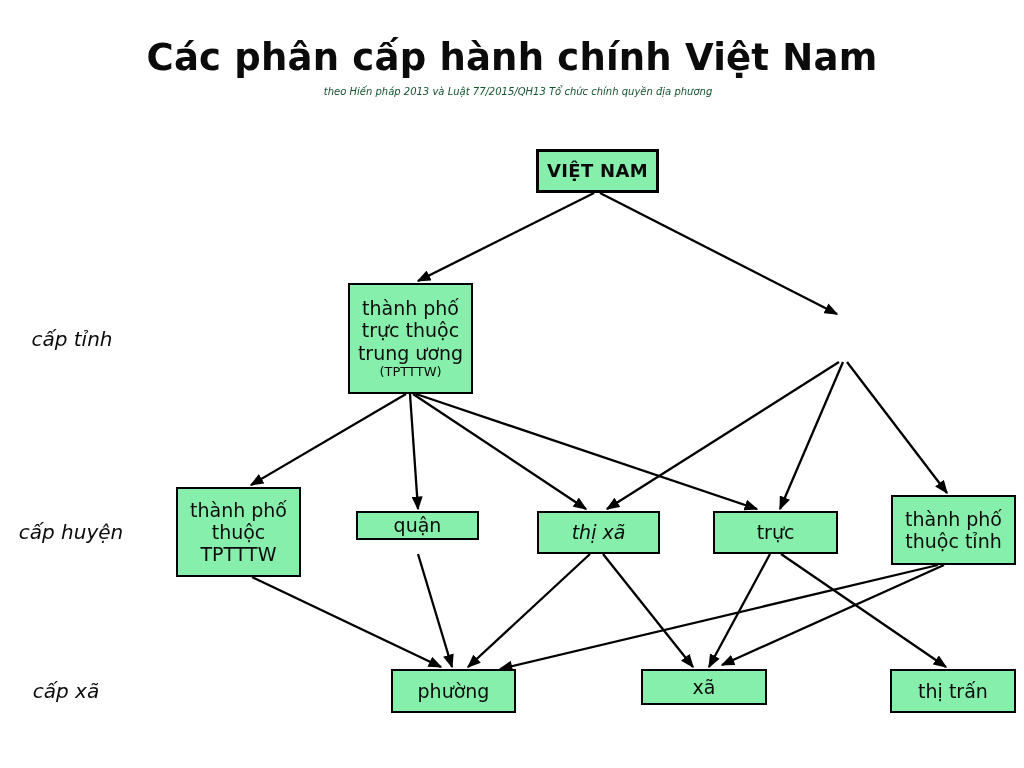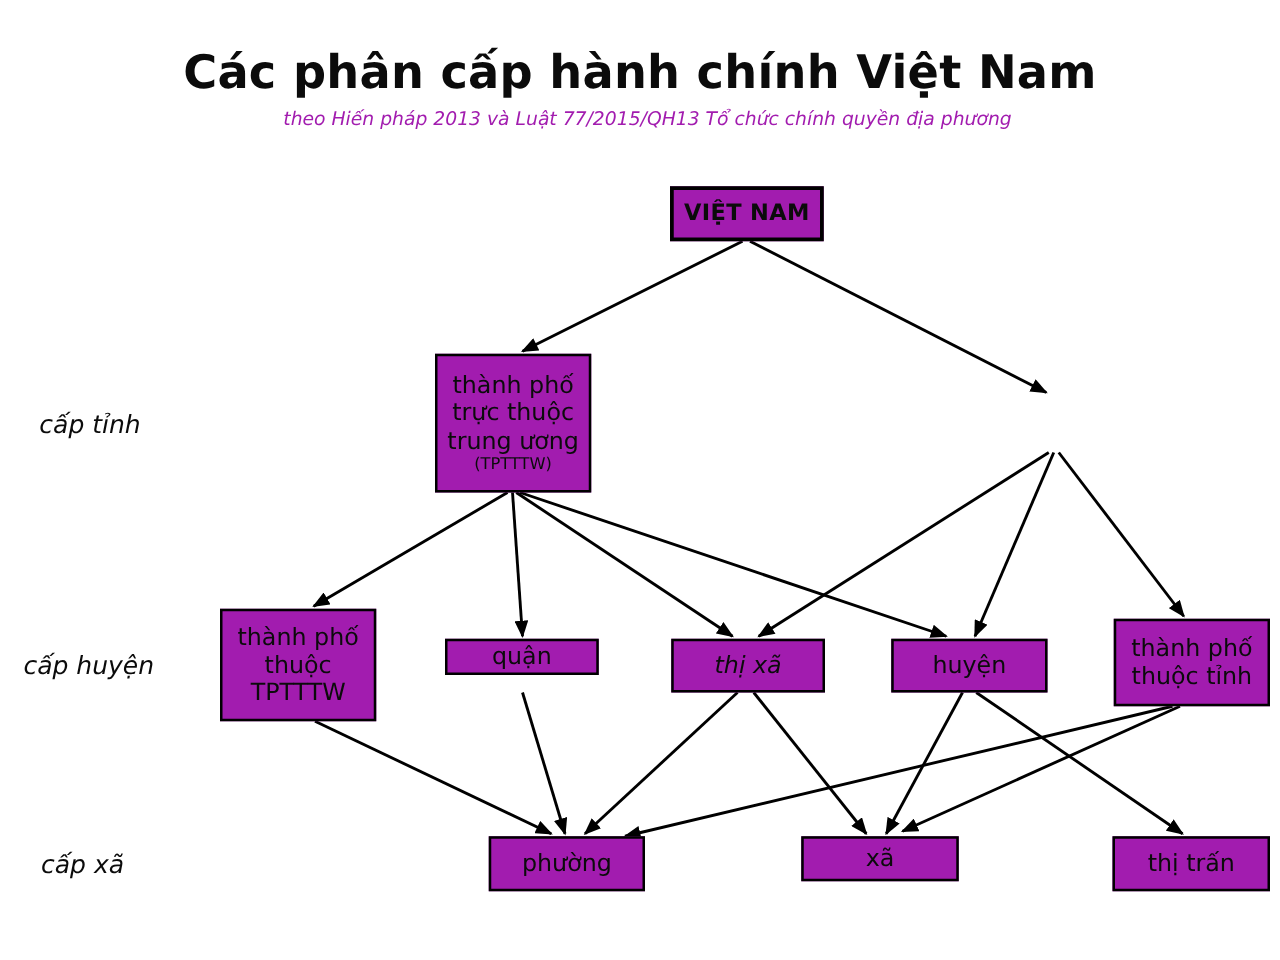--- a/index.html
+++ b/index.html
@@ -31,29 +31,29 @@
   }
   .title {
     margin: 36px 0 0 0;
     font-size: 37px;
     font-weight: 700;
     letter-spacing: 0.2px;
     color: #0b0b0b;
   }
   .subtitle {
     margin: 7px 0 0 12px;
-    font-size: 15px;
+    font-size: 10px;
     font-style: italic;
     font-weight: 400;
-    color: #a21caf;
+    color: #14532d;
   }
   .node {
     position: absolute;
     box-sizing: border-box;
-    background: #a21caf;
+    background: #86efac;
     border: 2.6px solid #000000;
     display: flex;
     flex-direction: column;
     align-items: center;
     justify-content: center;
     text-align: center;
     font-size: 19px;
     line-height: 1.17;
     color: #0b0b0b;
   }
@@ -131,21 +131,21 @@
       <div class="node-line">thuộc</div>
       <div class="node-line">TPTTTW</div>
     </div>
     <div class="node" style="left: 356px; top: 511px; width: 123px; height: 29px;">
       <div class="node-line">quận</div>
     </div>
     <div class="node" style="left: 537px; top: 511px; width: 123px; height: 43px; font-style: italic;">
       <div class="node-line">thị xã</div>
     </div>
     <div class="node" style="left: 713px; top: 511px; width: 125px; height: 43px;">
-      <div class="node-line">huyện</div>
+      <div class="node-line">trực</div>
     </div>
     <div class="node" style="left: 891px; top: 495px; width: 125px; height: 70px;">
       <div class="node-line">thành phố</div>
       <div class="node-line">thuộc tỉnh</div>
     </div>
     <div class="node" style="left: 391px; top: 669px; width: 125px; height: 44px;">
       <div class="node-line">phường</div>
     </div>
     <div class="node" style="left: 641px; top: 669px; width: 126px; height: 36px;">
       <div class="node-line">xã</div>

